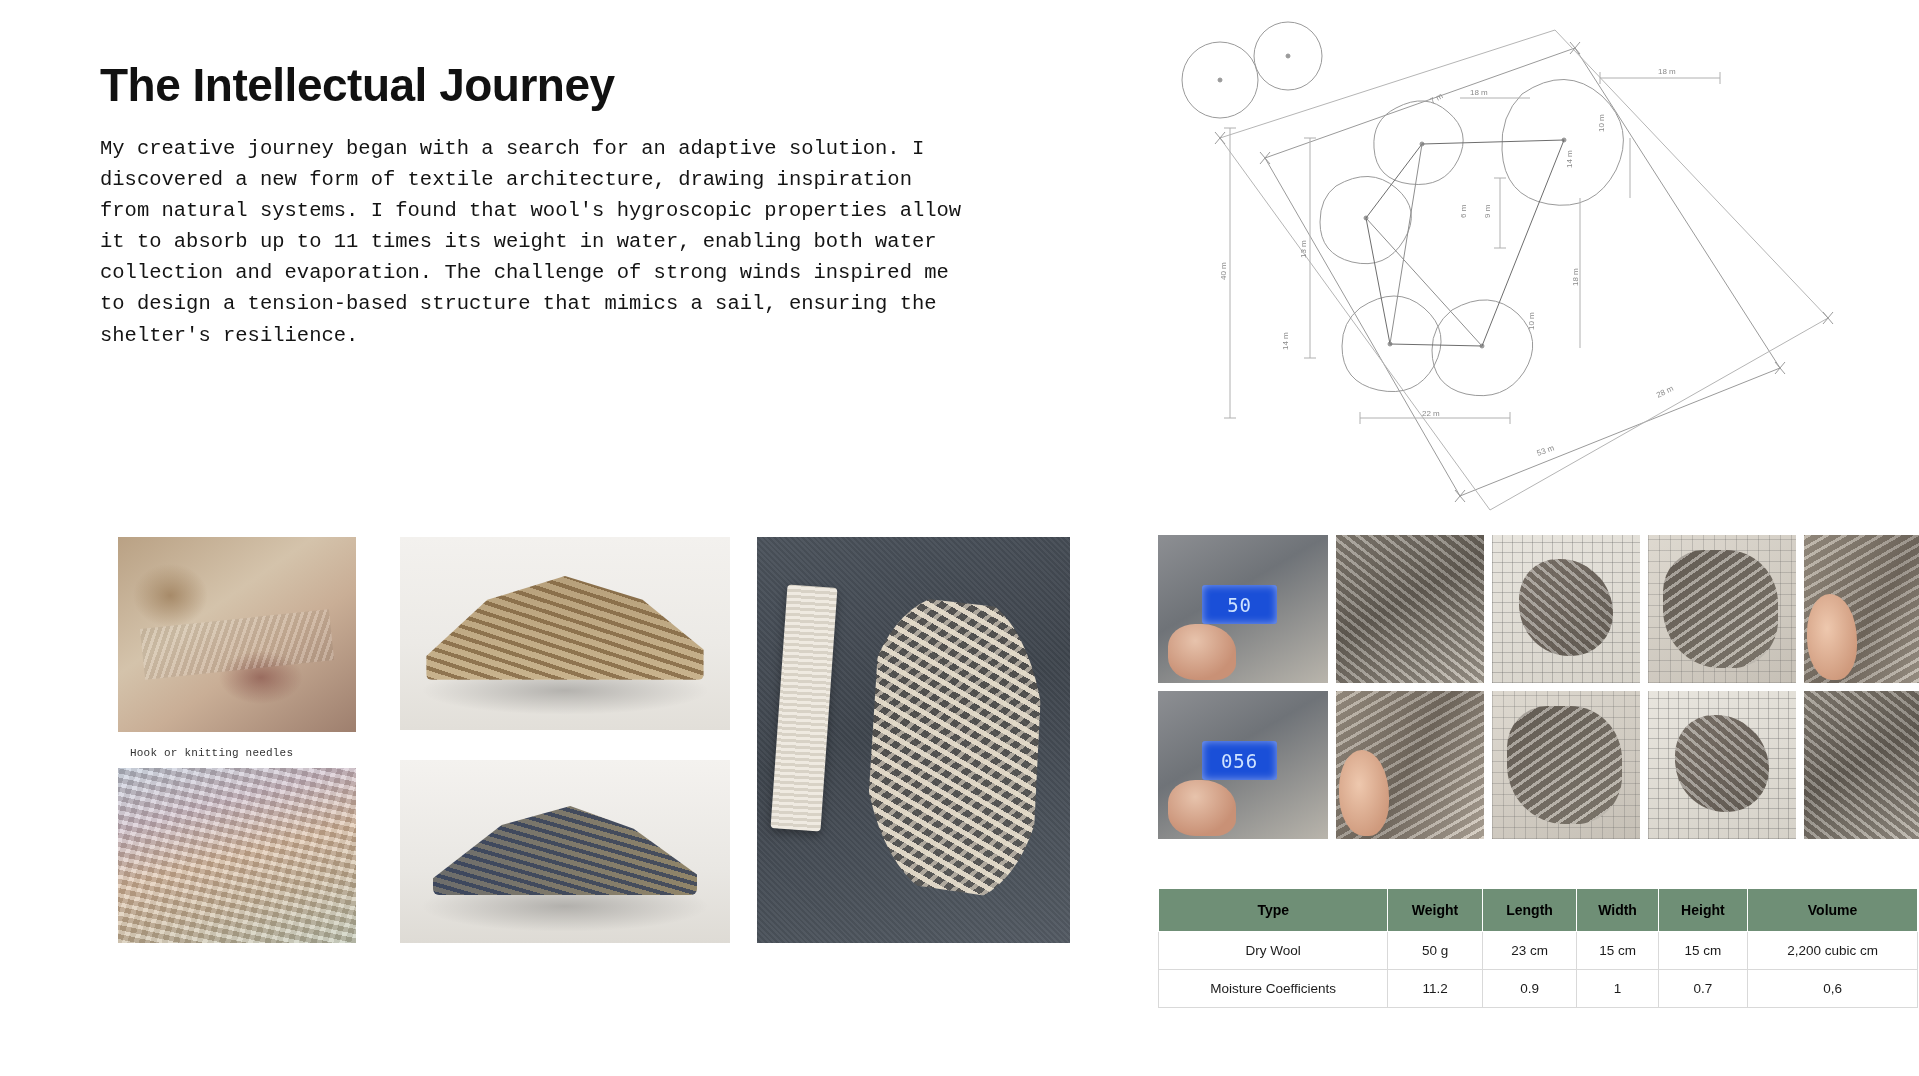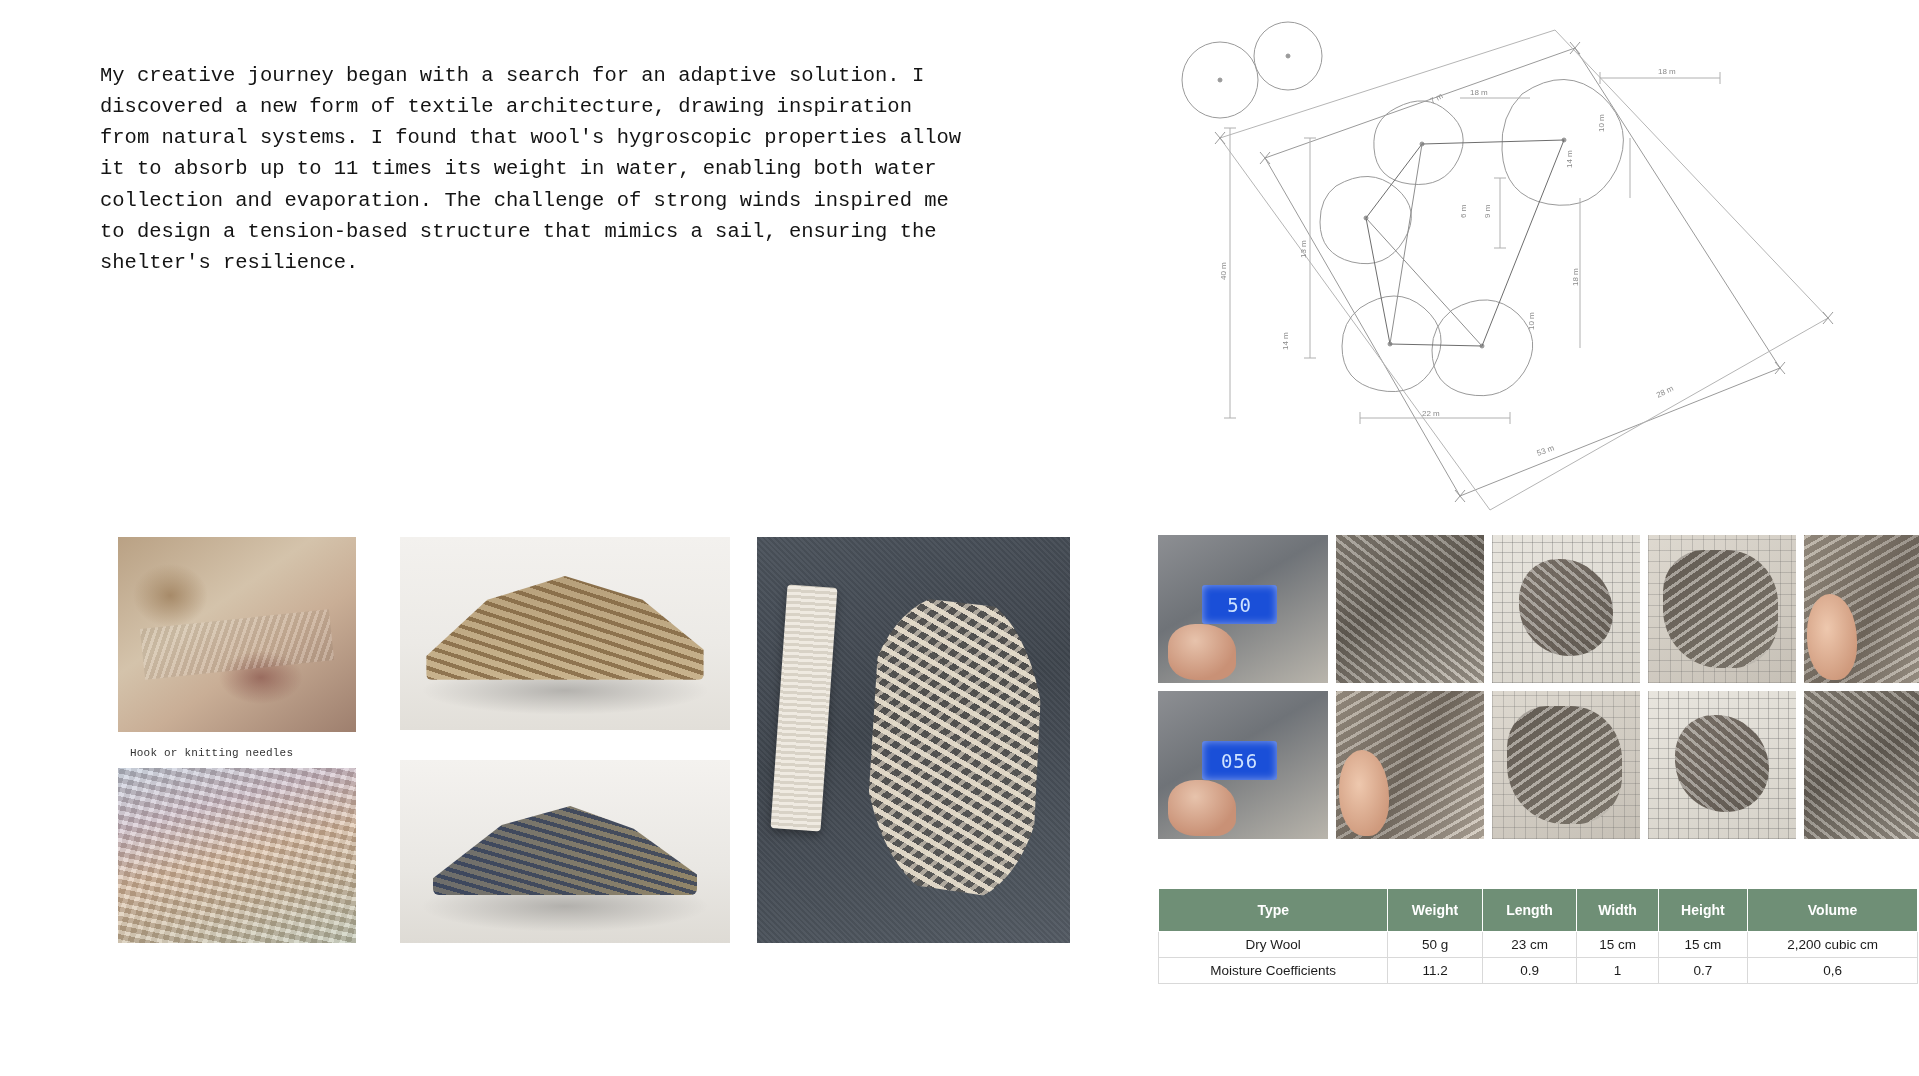--- a/index.html
+++ b/index.html
@@ -267,40 +267,41 @@
   .data-table {
     position: absolute;
     left: 1158px;
     top: 888px;
     width: 760px;
     border-collapse: collapse;
     font-size: 13.5px;
   }
   .data-table th {
     background: #6f8f76;
-    color: #ffffff;
+    color: #000000;
     font-weight: bold;
     font-size: 14px;
     padding: 13px 4px;
     border: 1px solid #ffffff;
     text-align: center;
   }
   .data-table td {
     border: 1px solid #d9d9d9;
-    padding: 5px 4px;
+    padding: 11px 4px;
     text-align: center;
     color: #1b1b1b;
     background: #ffffff;
   }
   .data-table td:first-child { color: #1b1b1b; }
 </style>
 </head>
 <body>
 
 <div class="left-col">
+  <h1 class="page-title">The Intellectual Journey</h1>
   <p class="body-text">My creative journey began with a search for an adaptive solution. I discovered a new form of textile architecture, drawing inspiration from natural systems. I found that wool's hygroscopic properties allow it to absorb up to 11 times its weight in water, enabling both water collection and evaporation. The challenge of strong winds inspired me to design a tension-based structure that mimics a sail, ensuring the shelter's resilience.</p>
 </div>
 
 <div class="ph img-crochet" style="left:118px; top:537px; width:238px; height:195px;"></div>
 
 <div class="cap" style="left:130px; top:747px;">Hook or knitting needles</div>
 
 <div class="ph img-knit-color" style="left:118px; top:768px; width:238px; height:175px;"></div>
 
 <div class="ph img-arch-brown" style="left:400px; top:537px; width:330px; height:193px;"></div>

